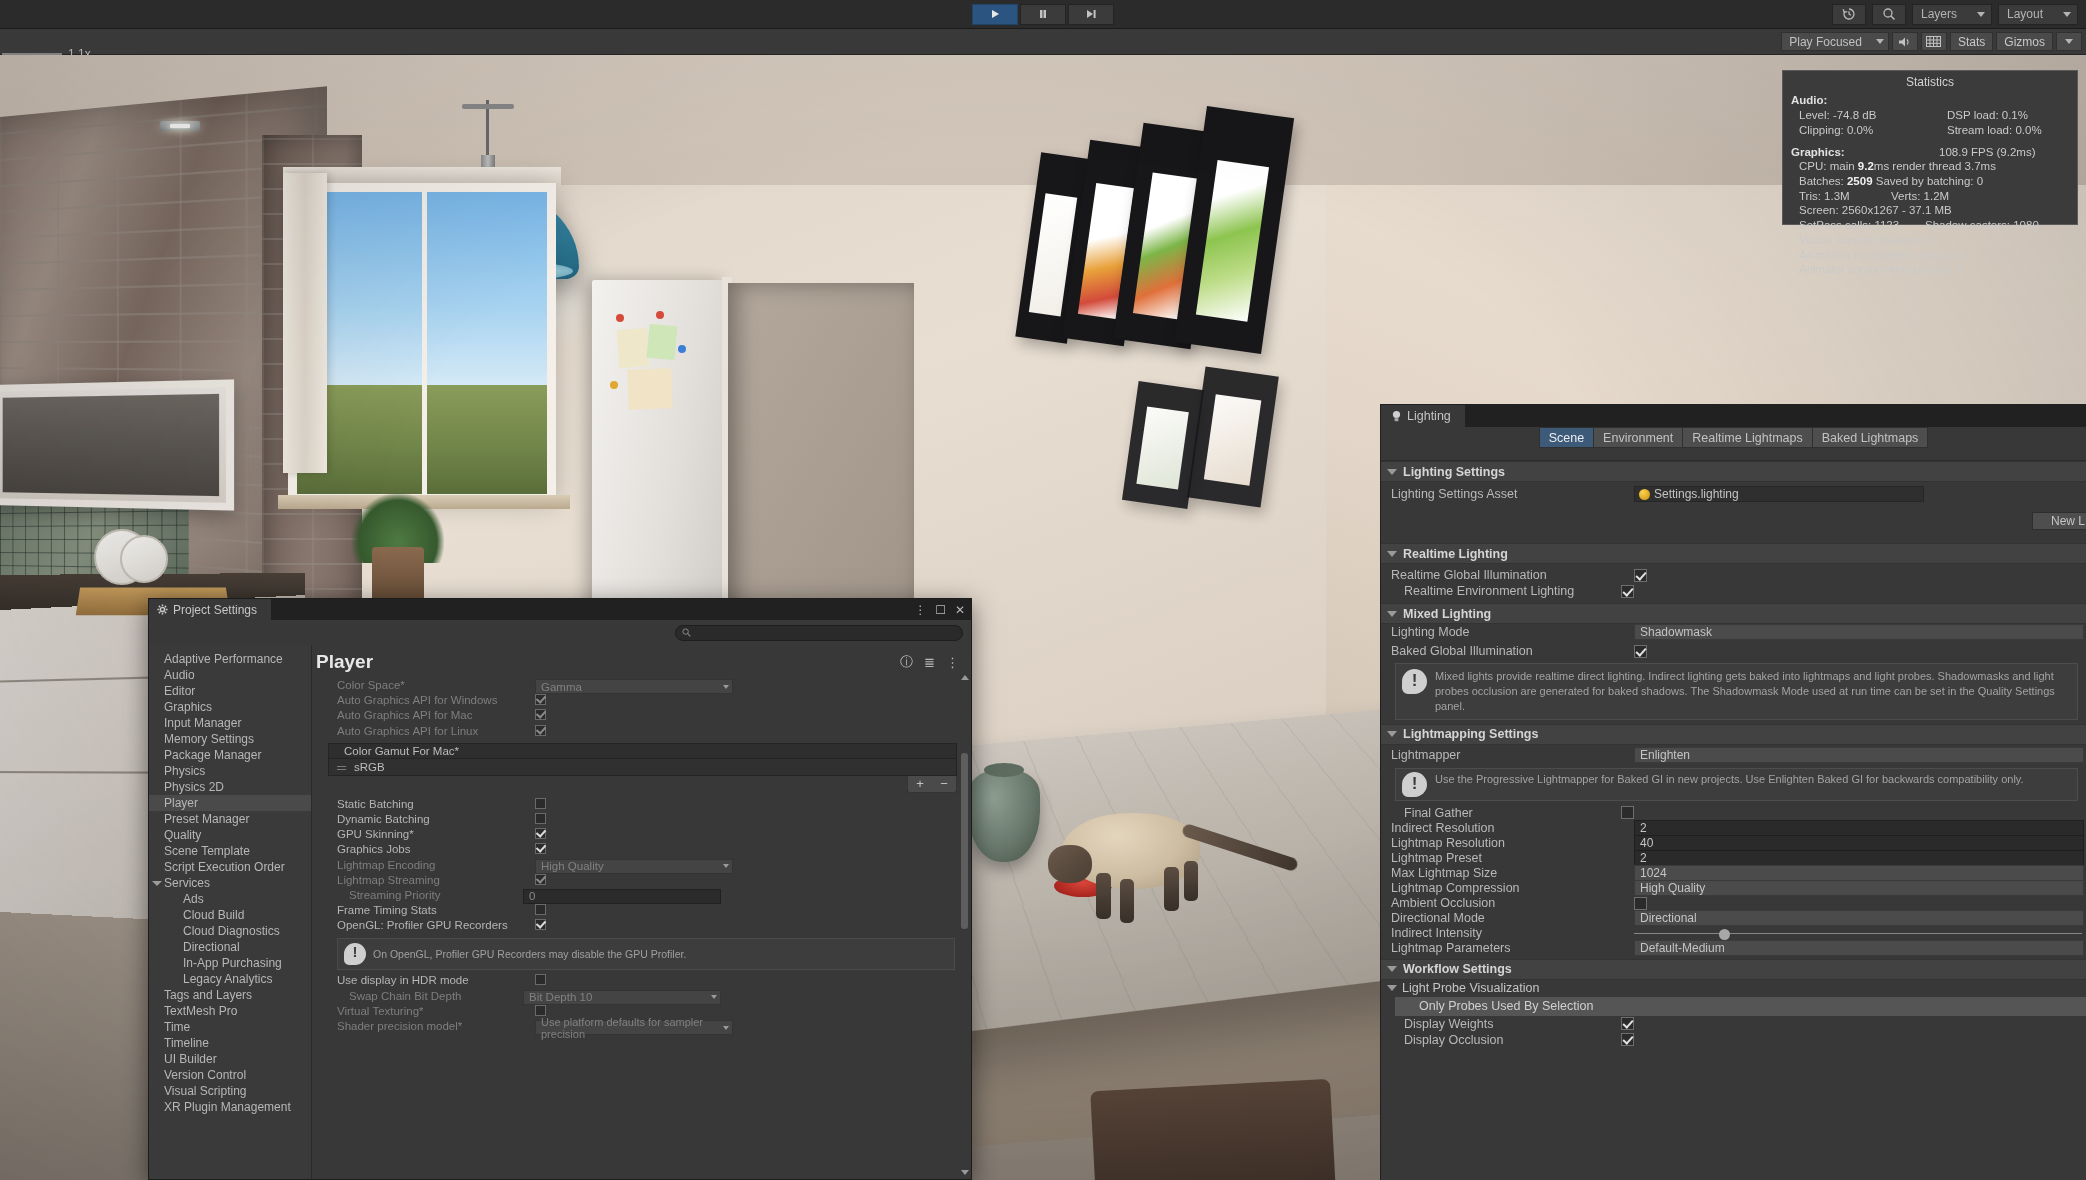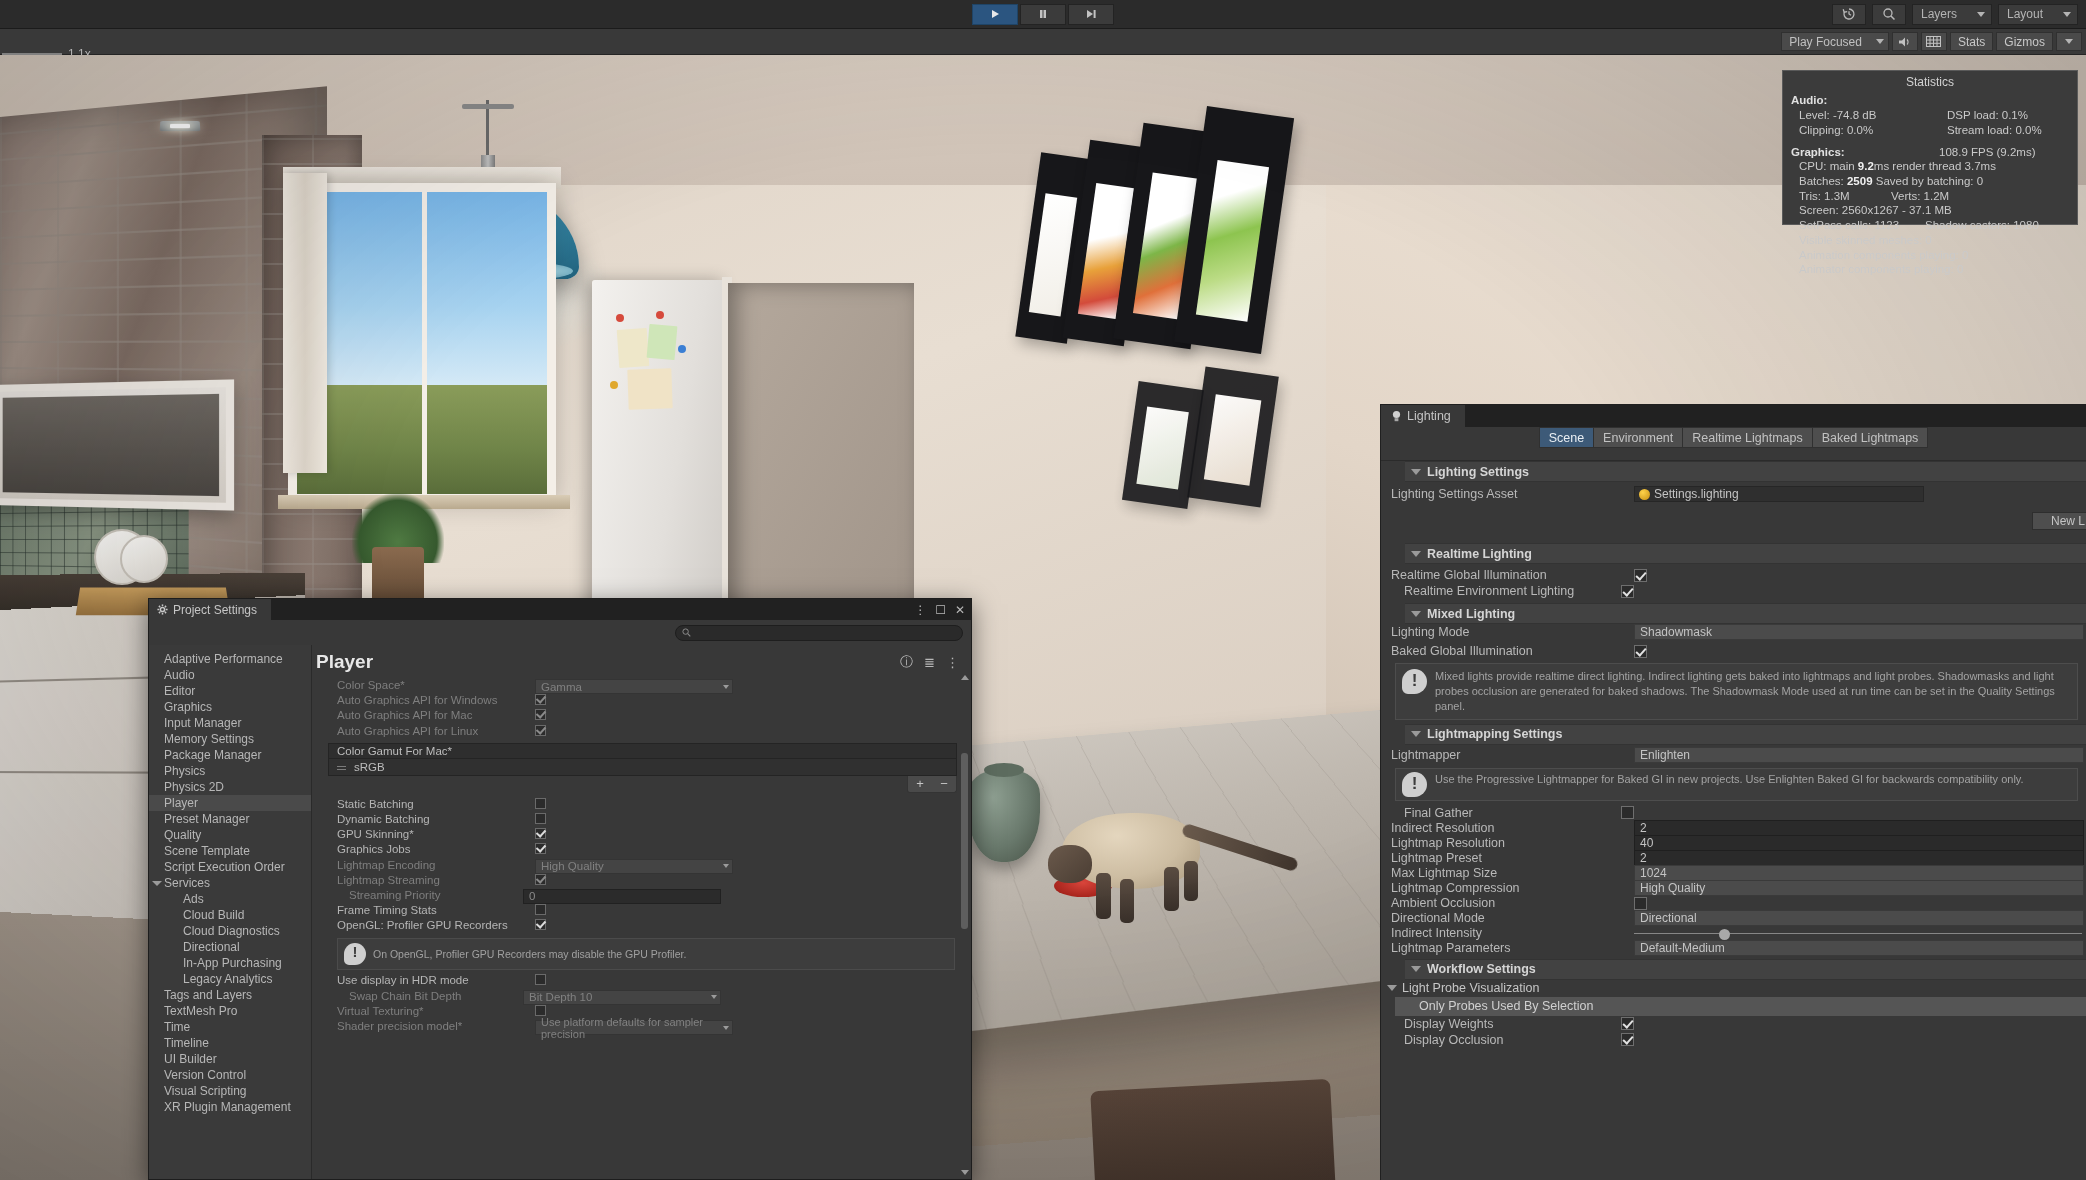--- a/index.html
+++ b/index.html
@@ -323,21 +323,21 @@
   .seg div { height:21px; padding:0 9px; display:flex; align-items:center;
     font-size:12.5px; color:#c2c2c2; background:#4e4e4e; border:1px solid #303030;
     border-left-width:0; }
   .seg div:first-child { border-left-width:1px; }
   .seg div.on { background:#3d5a78; color:#e9eef3; }
 
   .lp-body { position:absolute; left:0; top:56px; right:0; bottom:0; overflow:hidden; }
   .sec-head {
     display:flex; align-items:center; gap:6px; height:21px; padding-left:6px;
     background:#424242; color:#d5d5d5; font-size:12.5px; font-weight:bold;
-    border-top:1px solid #333; border-bottom:1px solid #333;margin-left:24px;
+    border-top:1px solid #333; border-bottom:1px solid #333;
   }
   .tri { width:0;height:0;border-left:5px solid transparent;border-right:5px solid transparent;
     border-top:6px solid #9a9a9a; }
   .row { display:flex; align-items:center; height:20px; padding-left:10px; font-size:12.5px;
     color:#b9b9b9; }
   .row .lbl { width:243px; }
   .row .lbl.ind1 { padding-left:13px; width:230px; }
   .chk { width:13px; height:13px; background:#2b2b2b; border:1px solid #6e6e6e; position:relative; }
   .chk.on::after {
     content:""; position:absolute; left:3px; top:0px; width:4px; height:8px;
@@ -412,21 +412,21 @@
   .pdd { width:198px; height:15px; background:#4a4a4a; border:1px solid #343434;
     display:flex; align-items:center; justify-content:space-between; padding:0 3px 0 5px;
     color:#bdbdbd; font-size:11.5px; }
   .pdd.dim { color:#808080; background:#444; }
   .pdd.wide { width:198px; font-size:11px; }
   .pfld { width:198px; height:15px; background:#2b2b2b; border:1px solid #212121;
     display:flex; align-items:center; padding-left:5px; color:#8a8a8a; font-size:11.5px; }
   .caret-s { width:0;height:0;border-left:3.5px solid transparent;border-right:3.5px solid transparent;
     border-top:4.5px solid #9b9b9b; }
   .listhdr { margin:3px 14px 0 16px; height:16px; background:#2e2e2e; border:1px solid #242424;
-    display:flex; align-items:center; padding-left:8px; color:#bdbdbd; font-size:11.5px; }
+    display:flex; align-items:center; padding-left:15px; color:#bdbdbd; font-size:11.5px; }
   .listrow { margin:0 14px 0 16px; height:17px; background:#303030; border:1px solid #242424;
     border-top:0; display:flex; align-items:center; gap:8px; padding-left:8px;
     color:#bdbdbd; font-size:11.5px; }
   .grip { width:9px; height:1px; background:#7b7b7b; box-shadow:0 3px 0 #7b7b7b; }
   .pm-row { display:flex; justify-content:flex-end; margin:0 14px 2px 0; }
   .pm-btns { display:flex; background:#4a4a4a; border:1px solid #343434; border-top:0;
     border-radius:0 0 3px 3px; }
   .pm-btns span { width:24px; height:16px; display:flex; align-items:center;
     justify-content:center; color:#c6c6c6; font-size:13px; }
   .p-helpbox { margin:4px 16px 4px 25px; background:#3d3d3d; border:1px solid #4b4b4b;

